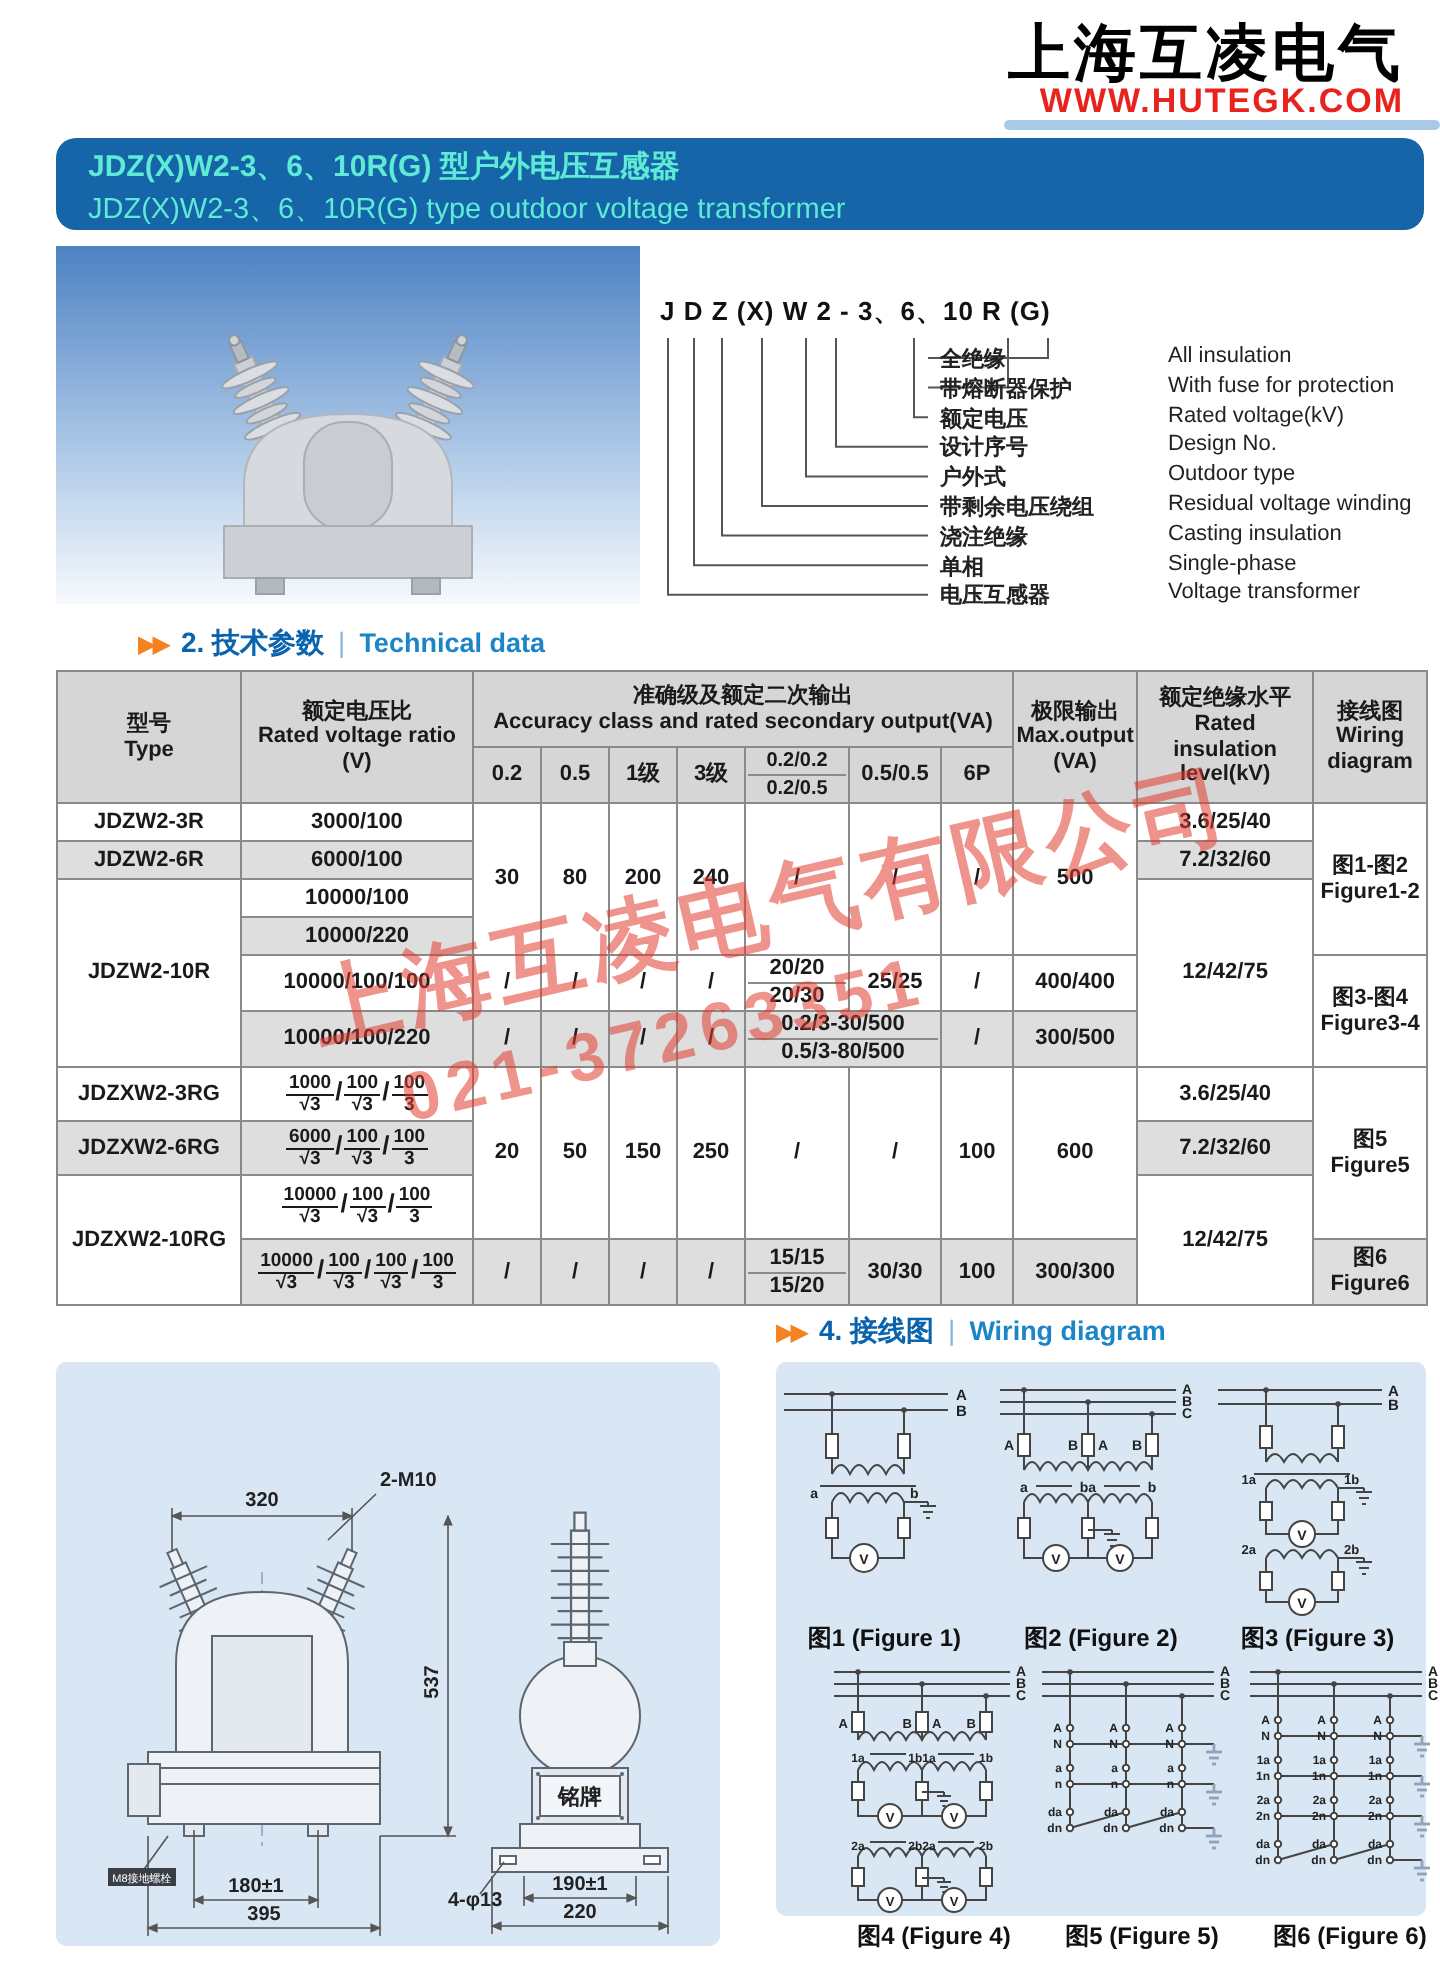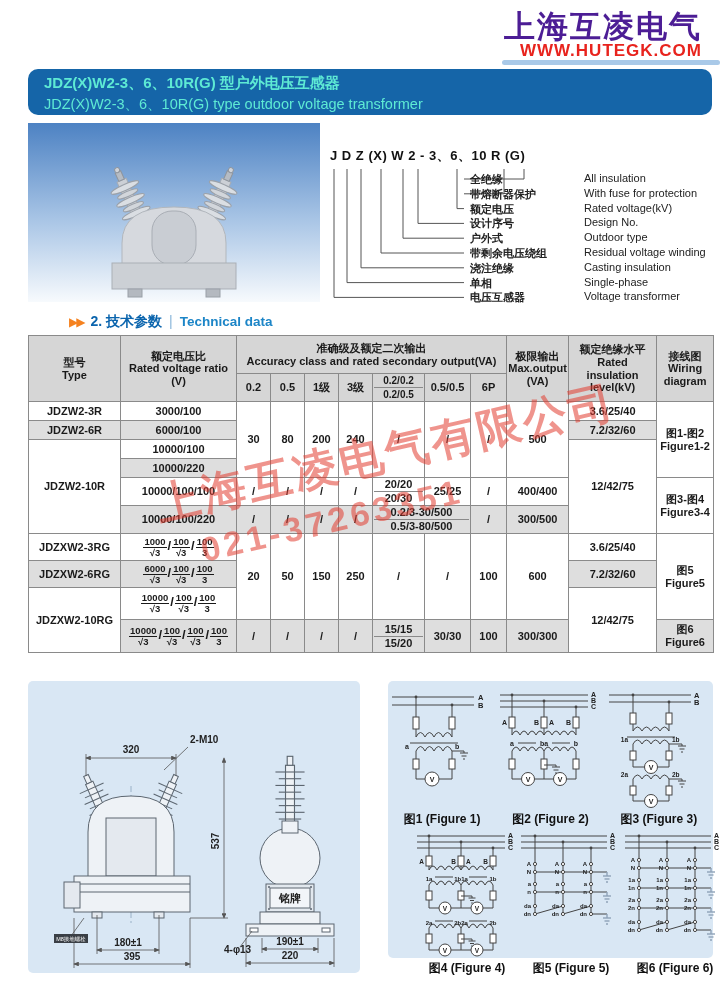--- a/index.html
+++ b/index.html
@@ -1,19 +1,19 @@
 <!DOCTYPE html>
 <html><head>
 <meta charset="utf-8">
 <style>
   html,body{margin:0;padding:0;background:#9a9a9a;}
   .page{position:relative;width:720px;height:984px;background:#ffffff;margin:0 auto;overflow:hidden;
         font-family:"Liberation Sans","DejaVu Sans",sans-serif;color:#1a1a1a;}
   
-  .logo{position:absolute;top:6px;right:18px;font-size:31px;font-weight:bold;color:#4c1d95;letter-spacing:2px;}
+  .logo{position:absolute;top:6px;right:18px;font-size:31px;font-weight:bold;color:#000000;letter-spacing:2px;}
   .site{position:absolute;top:41px;right:18px;font-size:17px;font-weight:bold;color:#e8231d;letter-spacing:1px;}
   .deco{position:absolute;top:60px;left:502px;width:218px;height:5px;background:#a9c9e8;border-radius:3px;}
   .titlebar{position:absolute;top:69px;left:28px;width:684px;height:46px;background:#1565a8;border-radius:10px;
             color:#5eead4;padding:0;box-sizing:border-box;}
   .titlebar .t1{font-size:15px;font-weight:bold;margin:5px 0 0 16px;}
   .titlebar .t2{font-size:14.5px;margin:2px 0 0 16px;}
   
   .stitle{position:absolute;font-size:14px;white-space:nowrap;}
   .stitle .arr{color:#f5821f;font-size:12px;letter-spacing:-2px;margin-right:7px;}
   .stitle .cn{color:#0a64ad;font-weight:bold;}
@@ -363,20 +363,23 @@
         </tr>
       </tbody>
     </table>
 
   <div class="wm">
     <div class="w1">上海互凌电气有限公司</div>
     <div class="w2">021-37263351</div>
   </div>
 
 
+  <div class="stitle" style="top:657px;left:388px;">
+    <span class="arr">▶▶</span><span class="cn">4.</span>&nbsp;<span class="cn">接线图</span><span class="sep">|</span><span class="en">Wiring diagram</span>
+  </div>
 
   <div class="panel" id="dimPanel">
     <svg width="332" height="292" viewBox="0 0 332 292">
       <defs>
         <g id="ob" fill="#eef2f6" stroke="#5c6670" stroke-width="1">
           <rect x="-4" y="-56" width="8" height="56"></rect>
           <rect x="-2.5" y="-64" width="5" height="8"></rect>
           <line x1="-13" y1="-50" x2="13" y2="-50"></line>
             <line x1="-10" y1="-44" x2="10" y2="-44"></line>
           <line x1="-13" y1="-38" x2="13" y2="-38"></line>

